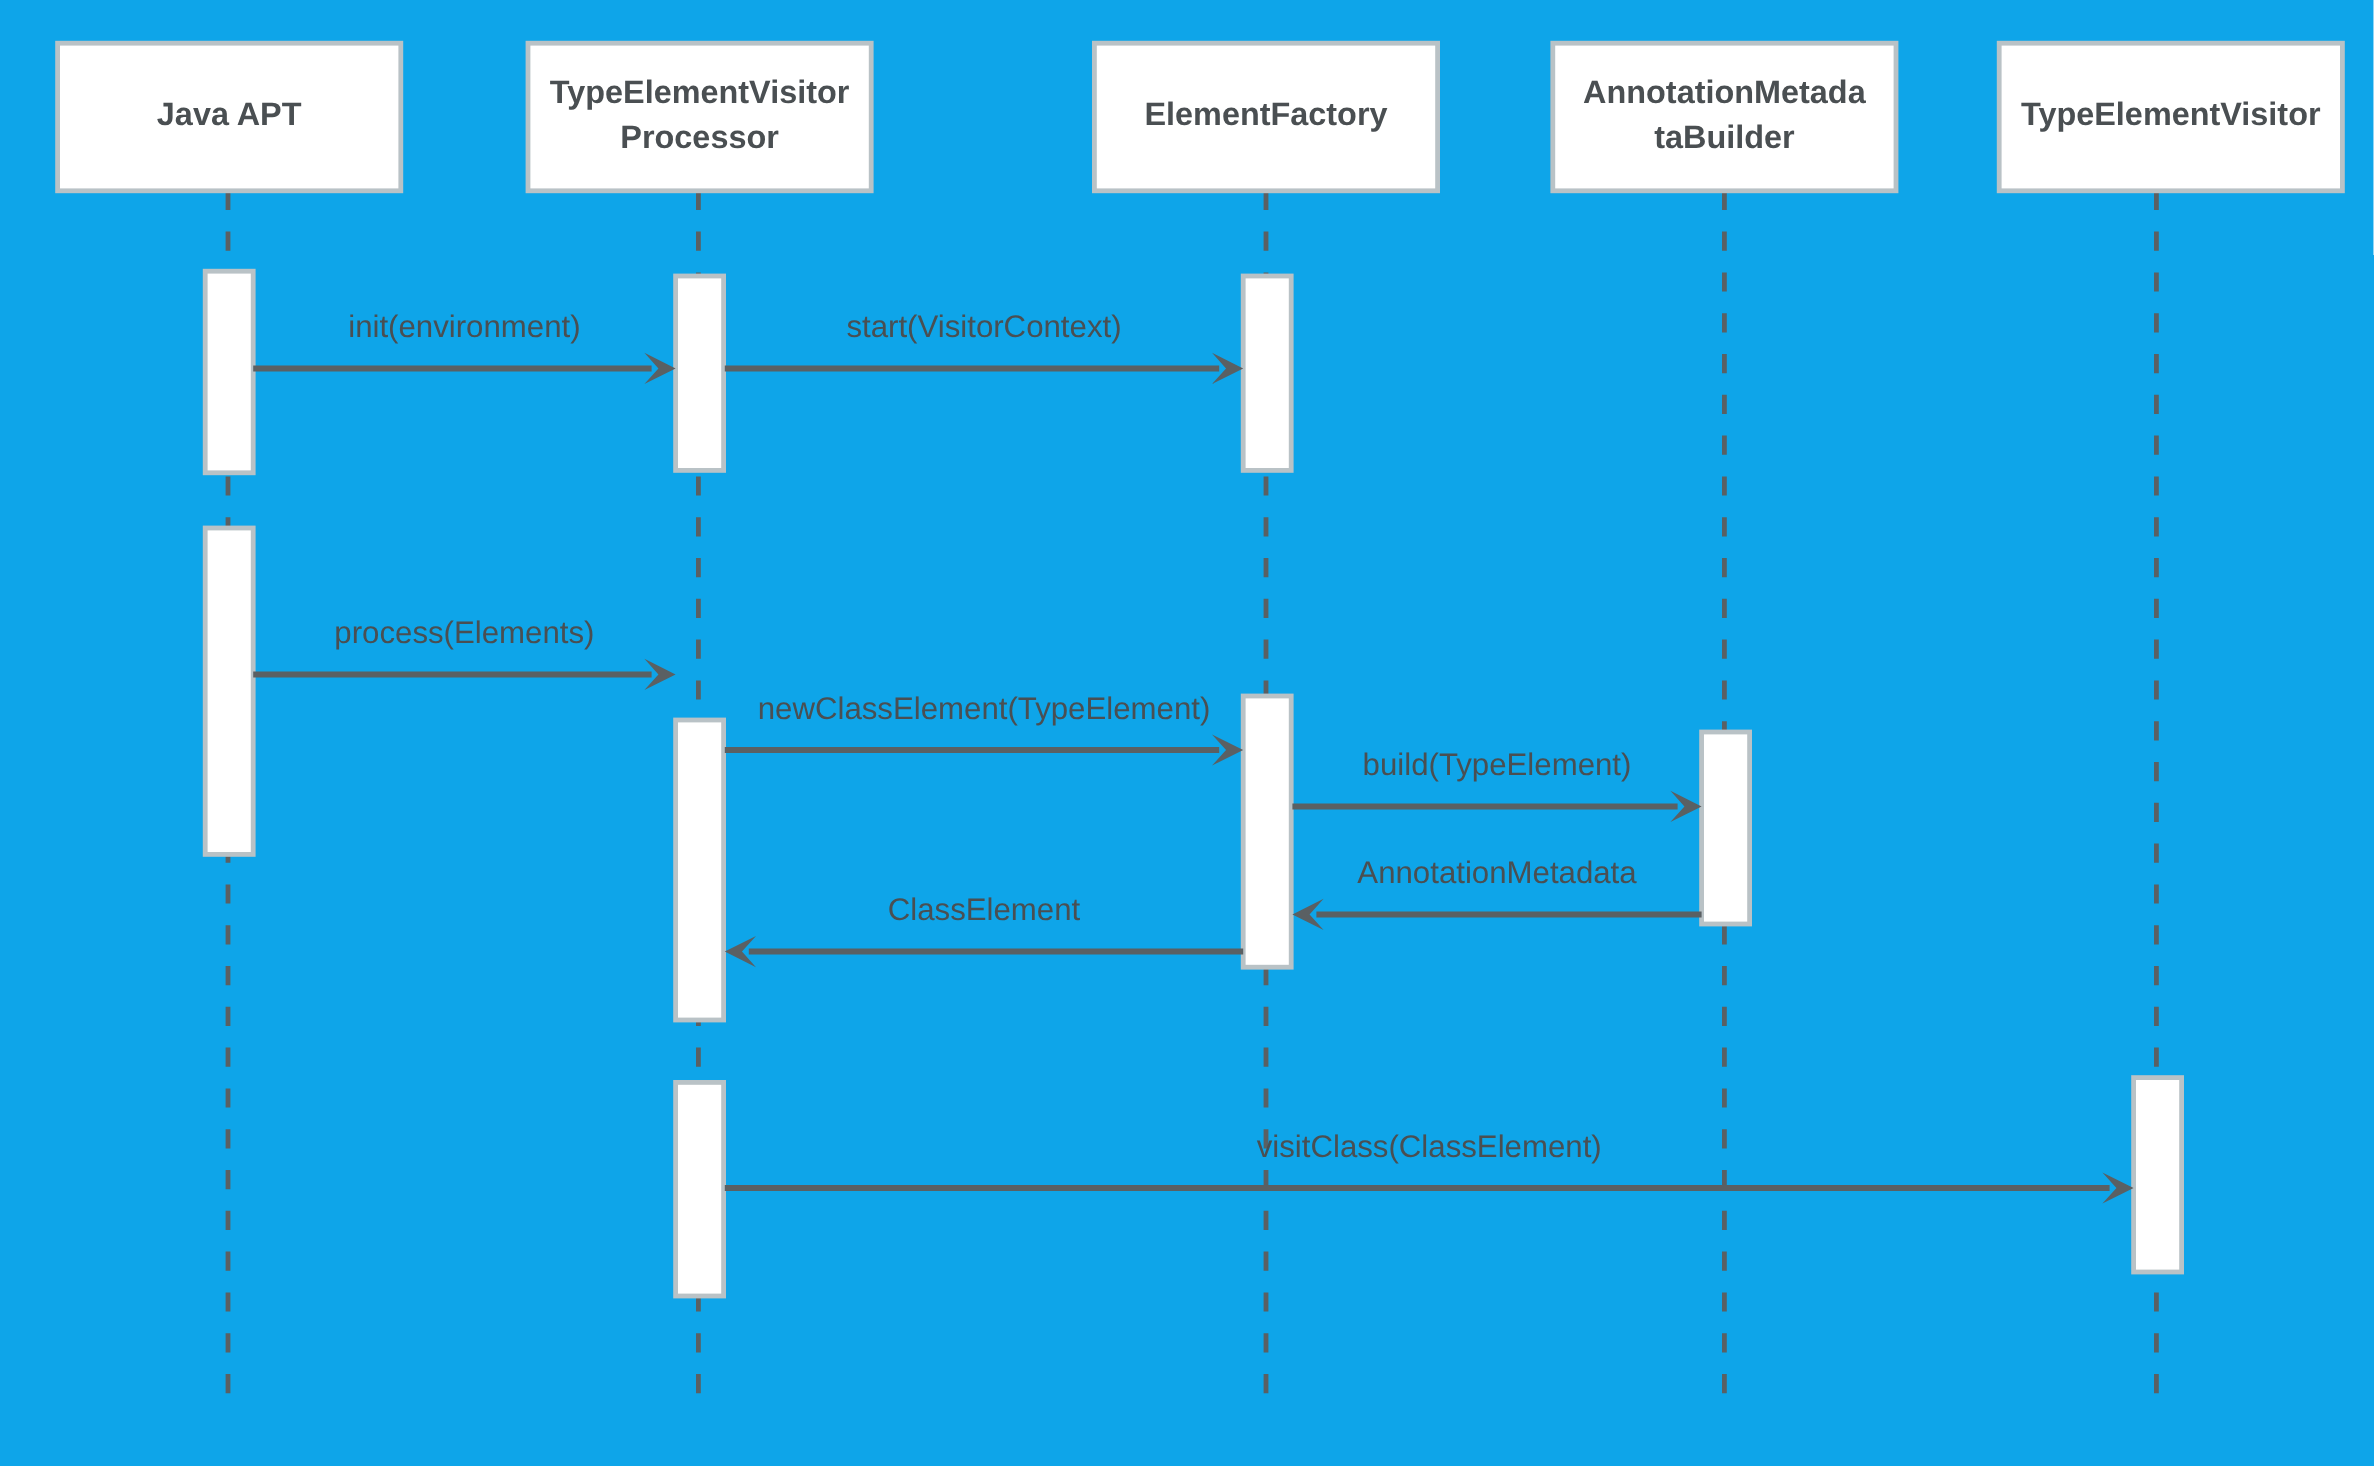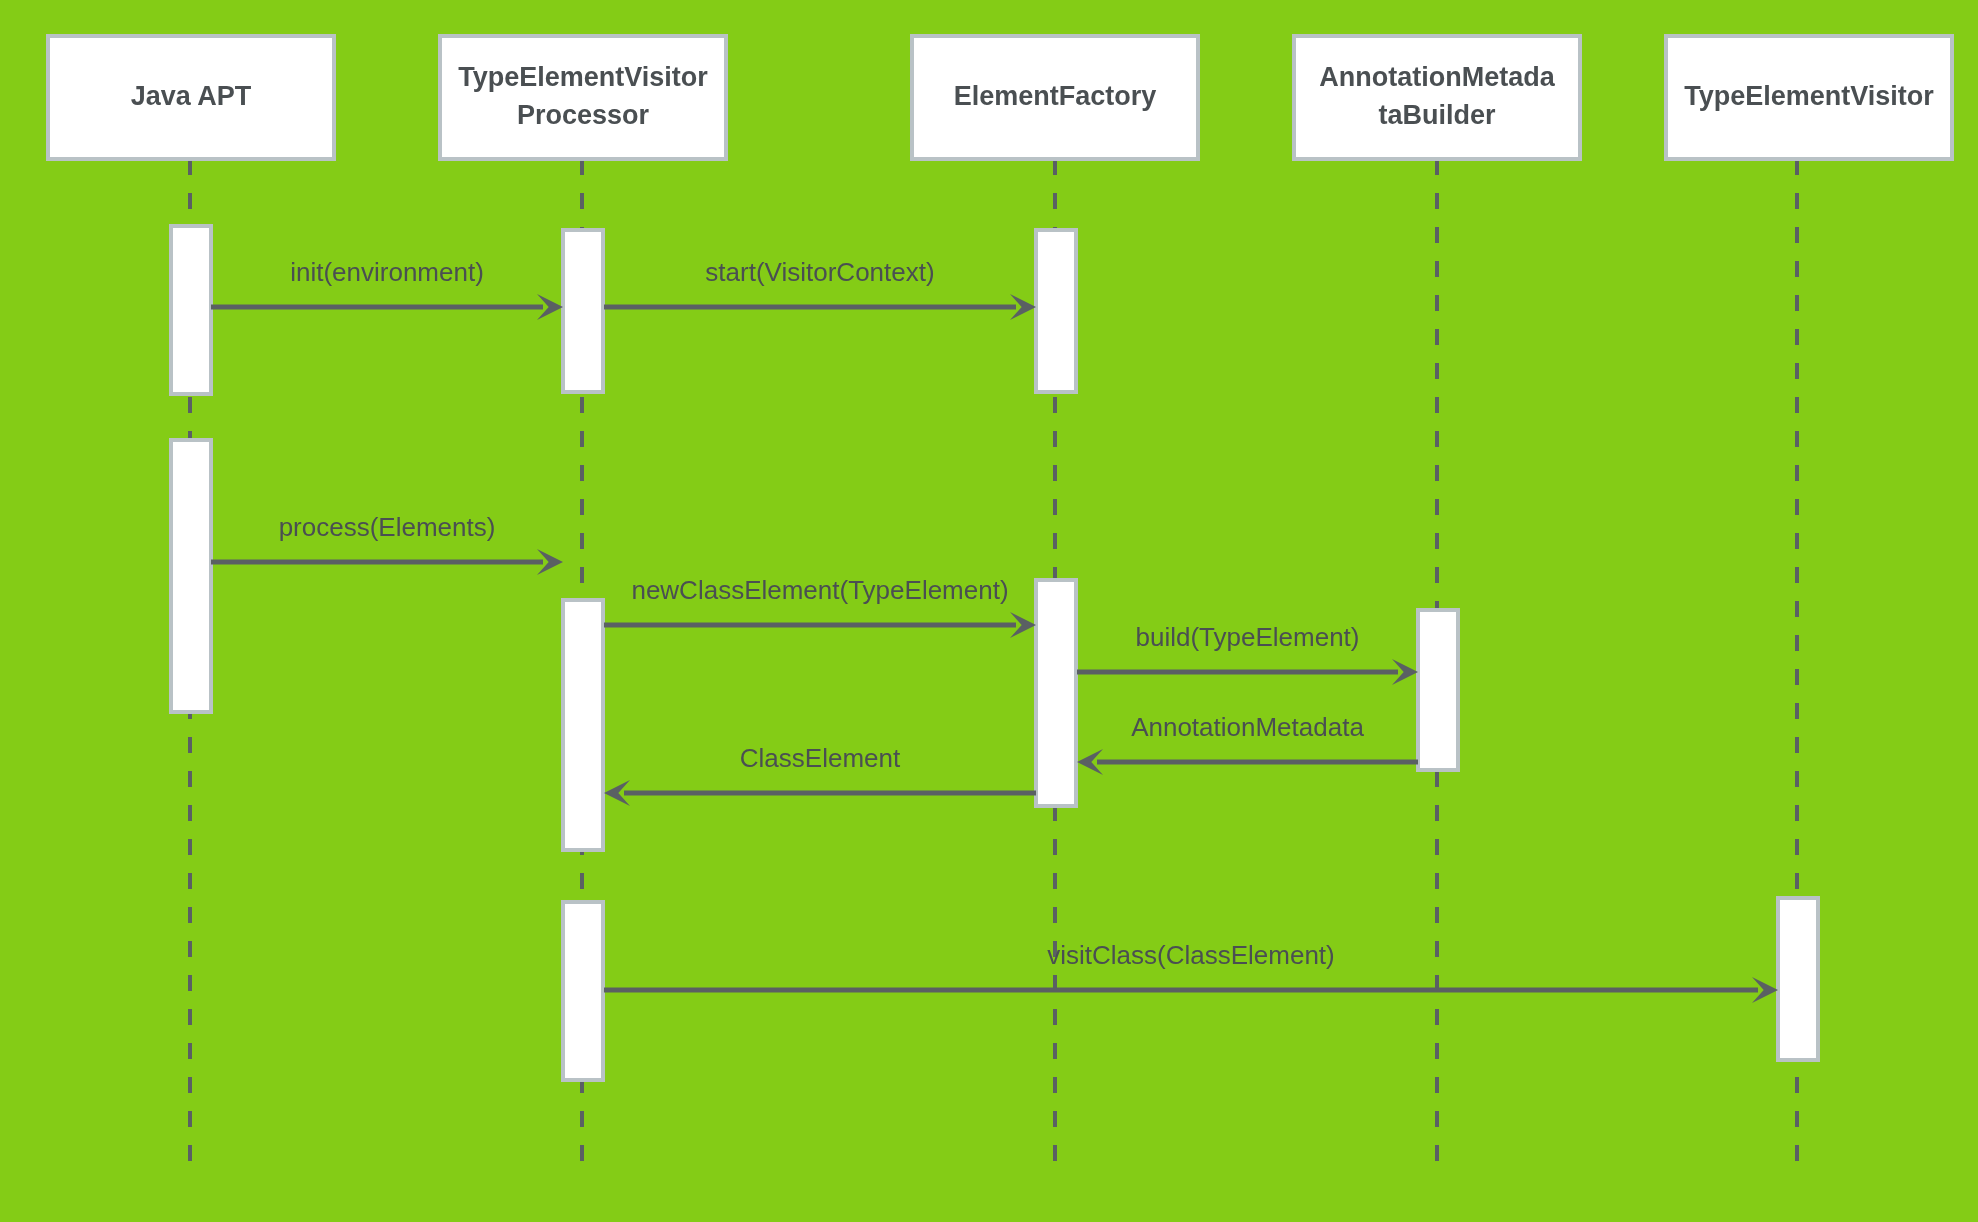--- a/index.html
+++ b/index.html
@@ -7,21 +7,21 @@
     padding: 0;
     background: #ffffff;
   }
   body {
     font-family: "Liberation Sans", sans-serif;
   }
   #canvas {
     position: relative;
     width: 1978px;
     height: 1222px;
-    background: #84cc16;
+    background: #0ea5e9;
     overflow: hidden;
   }
   svg.diagram {
     position: absolute;
     left: 0;
     top: 0;
     width: 1978px;
     height: 1222px;
   }
   .participant-box {

